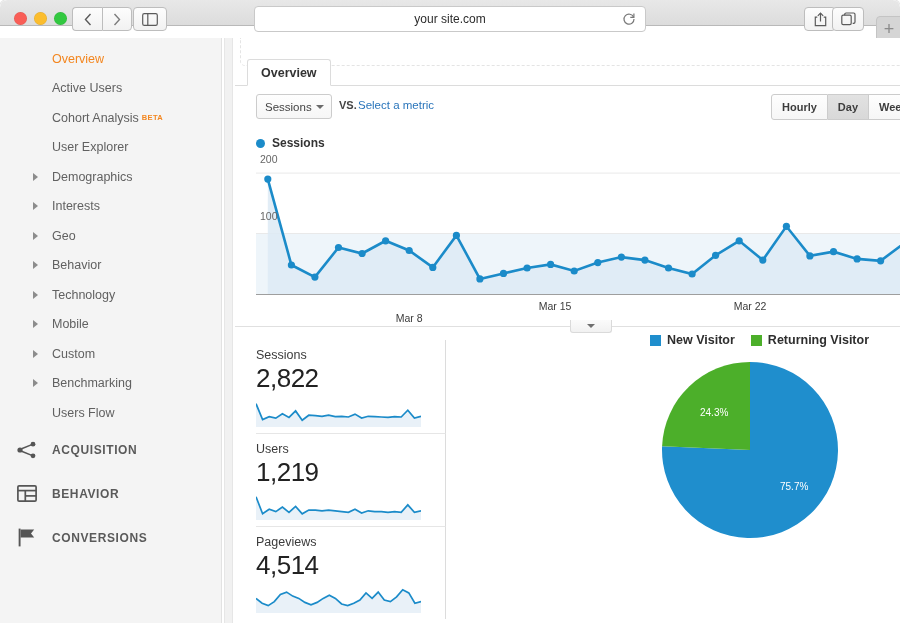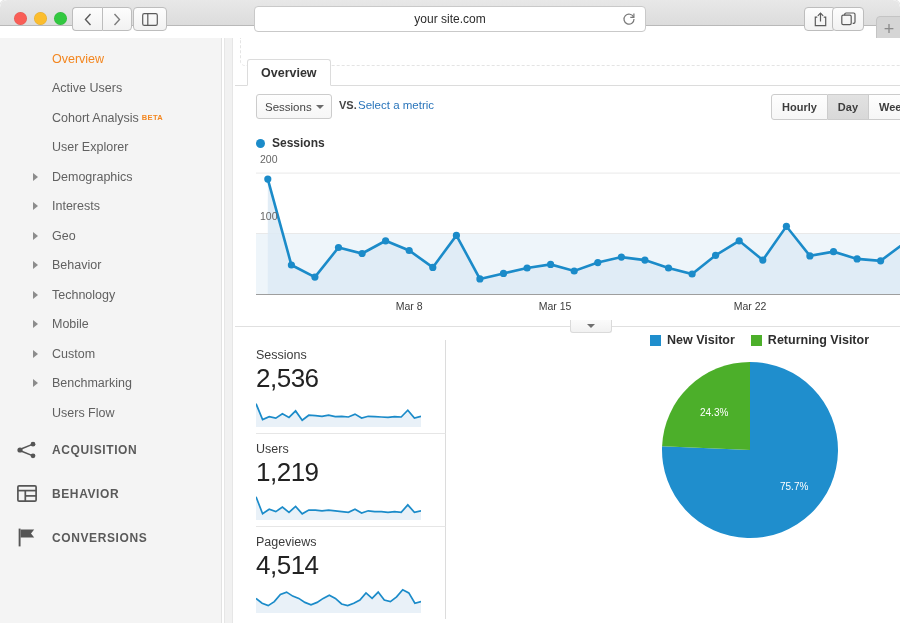--- a/index.html
+++ b/index.html
@@ -501,34 +501,34 @@
             <circle cx="553.9" cy="102.9" r="3.6" fill="#1b8bc9"></circle>
             <circle cx="577.5" cy="98.7" r="3.6" fill="#1b8bc9"></circle>
             <circle cx="601.1" cy="105.9" r="3.6" fill="#1b8bc9"></circle>
             <circle cx="624.6" cy="107.8" r="3.6" fill="#1b8bc9"></circle>
             <circle cx="648.2" cy="90.2" r="3.6" fill="#1b8bc9"></circle>
           </svg>
         <div id="chart-axis"></div>
       </div>
 
       <div id="x-axis-row">
-          <span class="xtick" style="left: 153.2px;">Mar 8</span>
+          <span class="xtick" style="left: 153.2px; margin-top: 12px;">Mar 8</span>
           <span class="xtick" style="left: 299px; text-align: right;">Mar 15</span>
           <span class="xtick" style="left: 494px; text-align: right;">Mar 22</span>
           <span class="xtick" style="left: 648.2px;">M</span>
         </div>
       <div id="chart-bottom-rule"></div>
       <div id="collapse-handle">
         <span class="chev"></span>
       </div>
 
       <div id="metric-cards">
           <div class="metric-card">
             <div class="metric-label">Sessions</div>
-            <div class="metric-value">2,536</div>
+            <div class="metric-value">2,822</div>
             <svg class="metric-spark" width="165" height="28" viewBox="0 0 165 28">
               <path d="M 0 28 L 0.0 4.7 L 6.6 20.5 L 13.2 17.6 L 19.8 19.1 L 26.4 14.8 L 33.0 18.4 L 39.6 11.9 L 46.2 21.2 L 52.8 16.2 L 59.4 16.6 L 66.0 17.3 L 72.6 16.2 L 79.2 17.6 L 85.8 17.3 L 92.4 18.0 L 99.0 15.1 L 105.6 19.1 L 112.2 17.3 L 118.8 17.6 L 125.4 18.0 L 132.0 18.4 L 138.6 17.6 L 145.2 18.0 L 151.8 11.2 L 158.4 19.1 L 165.0 17.3 L 165 28 Z" fill="#e9f1f8"></path>
               <path d="M 0.0 4.7 L 6.6 20.5 L 13.2 17.6 L 19.8 19.1 L 26.4 14.8 L 33.0 18.4 L 39.6 11.9 L 46.2 21.2 L 52.8 16.2 L 59.4 16.6 L 66.0 17.3 L 72.6 16.2 L 79.2 17.6 L 85.8 17.3 L 92.4 18.0 L 99.0 15.1 L 105.6 19.1 L 112.2 17.3 L 118.8 17.6 L 125.4 18.0 L 132.0 18.4 L 138.6 17.6 L 145.2 18.0 L 151.8 11.2 L 158.4 19.1 L 165.0 17.3" fill="none" stroke="#1b8bc9" stroke-width="1.7"></path>
             </svg>
           </div>
           <div class="metric-card">
             <div class="metric-label">Users</div>
             <div class="metric-value">1,219</div>
             <svg class="metric-spark" width="165" height="28" viewBox="0 0 165 28">
               <path d="M 0 28 L 0.0 4.7 L 6.6 21.8 L 13.2 17.3 L 19.8 19.6 L 26.4 15.1 L 33.0 20.3 L 39.6 14.4 L 46.2 21.8 L 52.8 18.1 L 59.4 18.1 L 66.0 18.8 L 72.6 18.1 L 79.2 18.8 L 85.8 19.6 L 92.4 20.3 L 99.0 17.3 L 105.6 21.0 L 112.2 18.8 L 118.8 19.6 L 125.4 19.6 L 132.0 20.3 L 138.6 19.6 L 145.2 20.3 L 151.8 12.9 L 158.4 20.3 L 165.0 18.8 L 165 28 Z" fill="#e9f1f8"></path>

